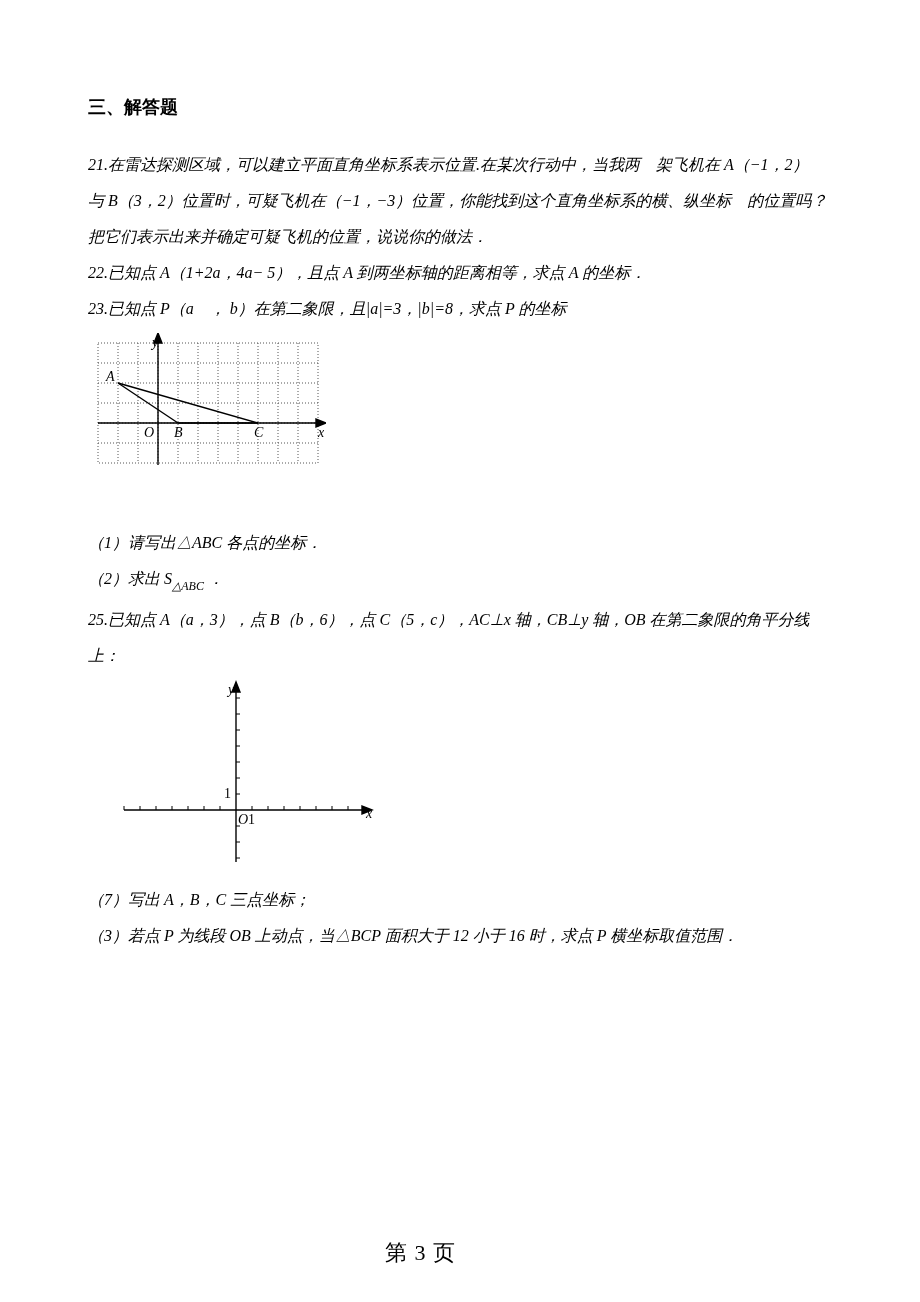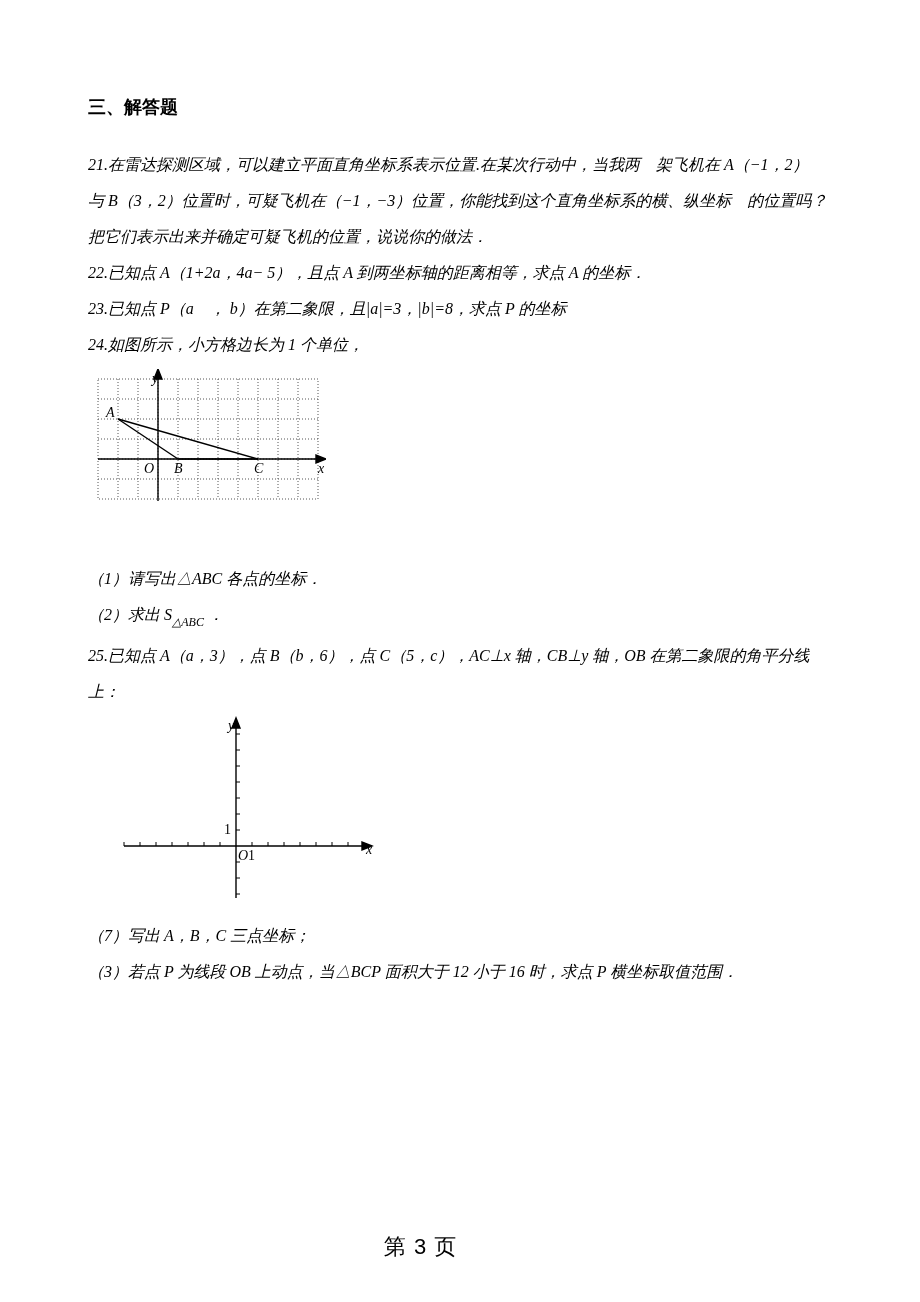--- a/index.html
+++ b/index.html
@@ -47,45 +47,44 @@
   .grid-line { stroke: #555; stroke-width: 1; stroke-dasharray: 1 2; }
   .grid-outer { stroke: #555; stroke-width: 1; fill: none; stroke-dasharray: 1 2; }
   .axis { stroke: #000; stroke-width: 1.4; fill: none; }
   .tri { stroke: #000; stroke-width: 1.4; fill: none; }
   .lbl { font-family: "Times New Roman", serif; font-size: 14px; font-style: italic; }
   .lbl-plain { font-family: "Times New Roman", serif; font-size: 14px; }
   .tick { stroke:#000; stroke-width:1; }
 
   .page-footer {
     position: absolute;
-    bottom: 40px;
+    bottom: 34px;
     left: 0;
     width: 841px;
     text-align: center;
-    font-family: Liberation Sans, sans-serif;
+    font-family: Liberation Serif, serif;
     font-size: 22px;
     letter-spacing: 1px;
   }
 </style>
 </head>
 <body>
 
 <div class="page">
 
   <div class="section-heading">三、解答题</div>
 
   <p class="problem">21.在雷达探测区域，可以建立平面直角坐标系表示位置.在某次行动中，当我两　架飞机在 A（−1，2）</p>
   <p class="problem">与 B（3，2）位置时，可疑飞机在（−1，−3）位置，你能找到这个直角坐标系的横、纵坐标　的位置吗？</p>
   <p class="problem">把它们表示出来并确定可疑飞机的位置，说说你的做法．</p>
 
   <p class="problem">22.已知点 A（1+2a，4a− 5），且点 A 到两坐标轴的距离相等，求点 A 的坐标．</p>
 
   <p class="problem">23.已知点 P（a　， b）在第二象限，且|a|=3，|b|=8，求点 P 的坐标</p>
 
-  <p class="problem">24.如图所示，小方格边长为 1 个单位，</p>
 
   <div class="fig24">
     <svg width="232" height="180" viewBox="0 0 232 180">
 
       <rect x="4" y="10" width="220" height="120" class="grid-outer"></rect>
 
       <g class="grid-line">
         <line x1="24" y1="10" x2="24" y2="130"></line>
         <line x1="44" y1="10" x2="44" y2="130"></line>
         <line x1="64" y1="10" x2="64" y2="130"></line>

